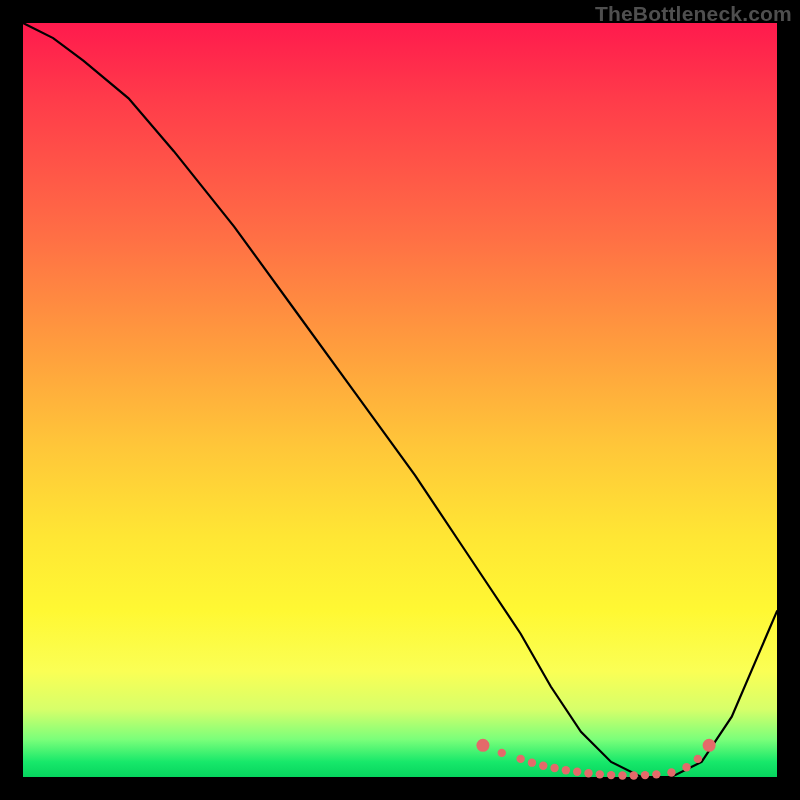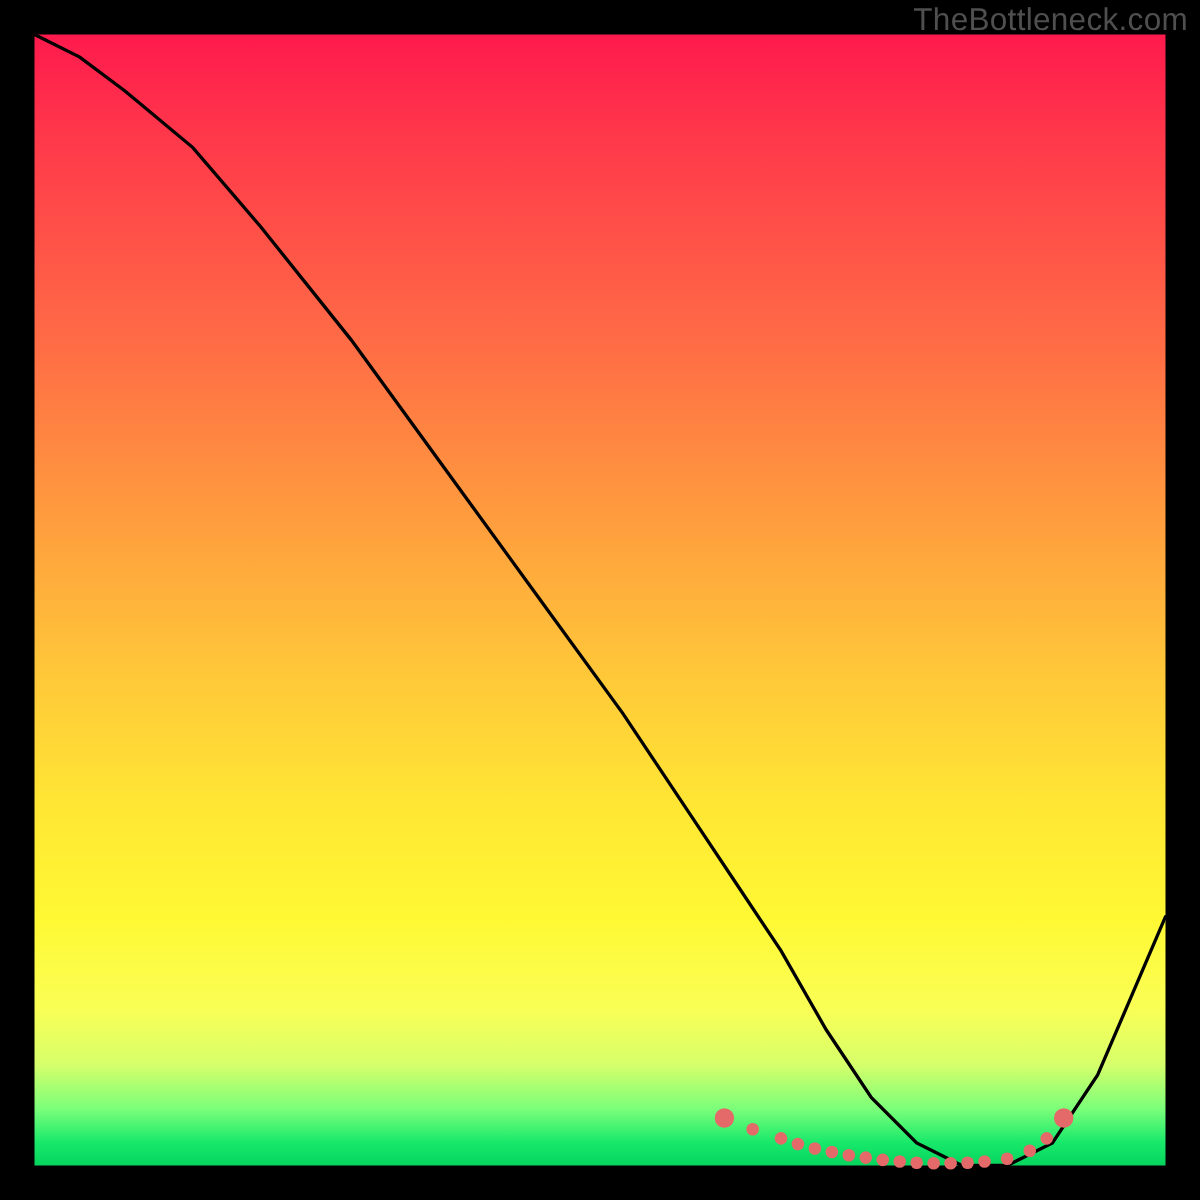--- a/index.html
+++ b/index.html
@@ -40,21 +40,21 @@
       #17e86a 98%,
       #06d45e 100%
     );
   }
   .watermark {
     position: absolute;
     top: 2px;
     right: 8px;
     font-family: Arial, Helvetica, sans-serif;
     font-size: 21px;
-    font-weight: 400;
+    font-weight: 700;
     color: #4f4f4f;
     letter-spacing: 0.2px;
     user-select: none;
   }
   svg.curve {
     position: absolute;
     left: 23px;
     top: 23px;
     width: 754px;
     height: 754px;

